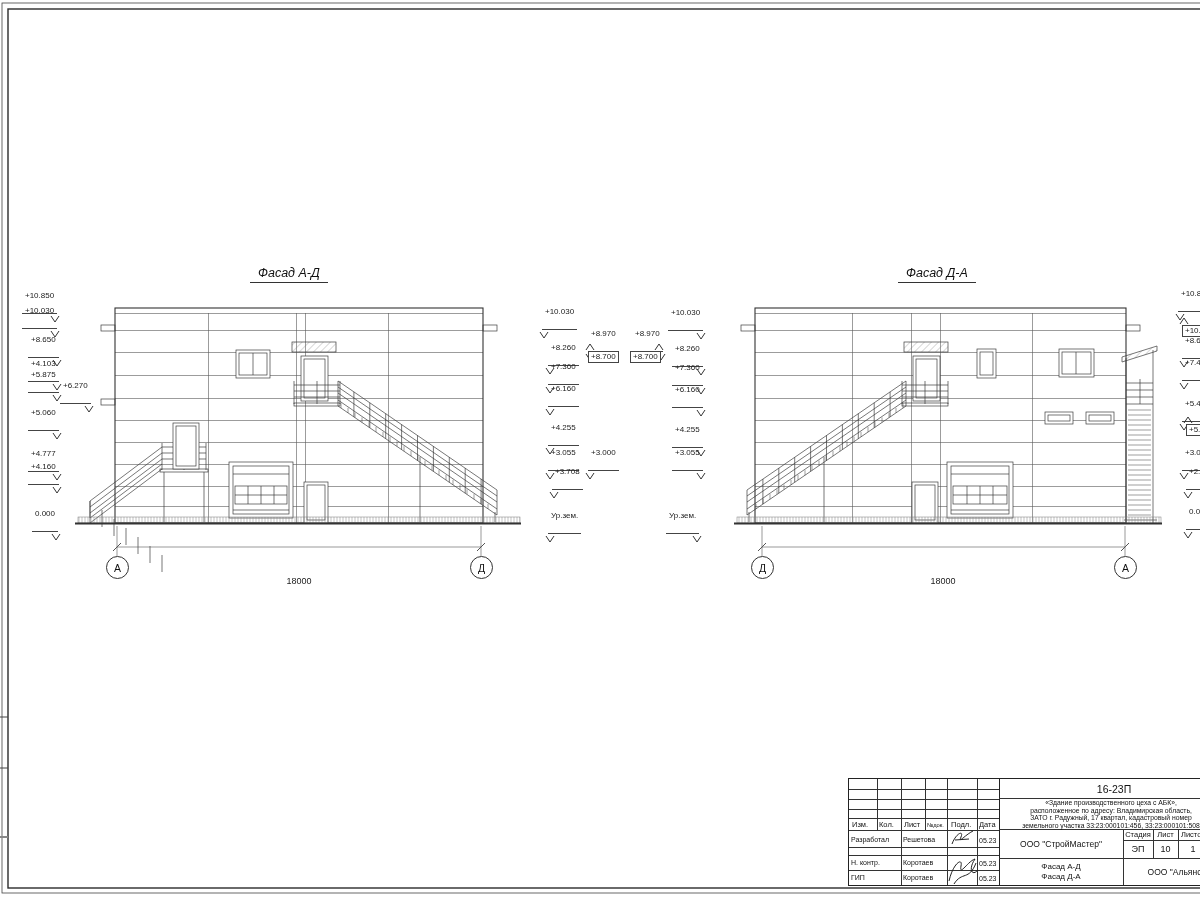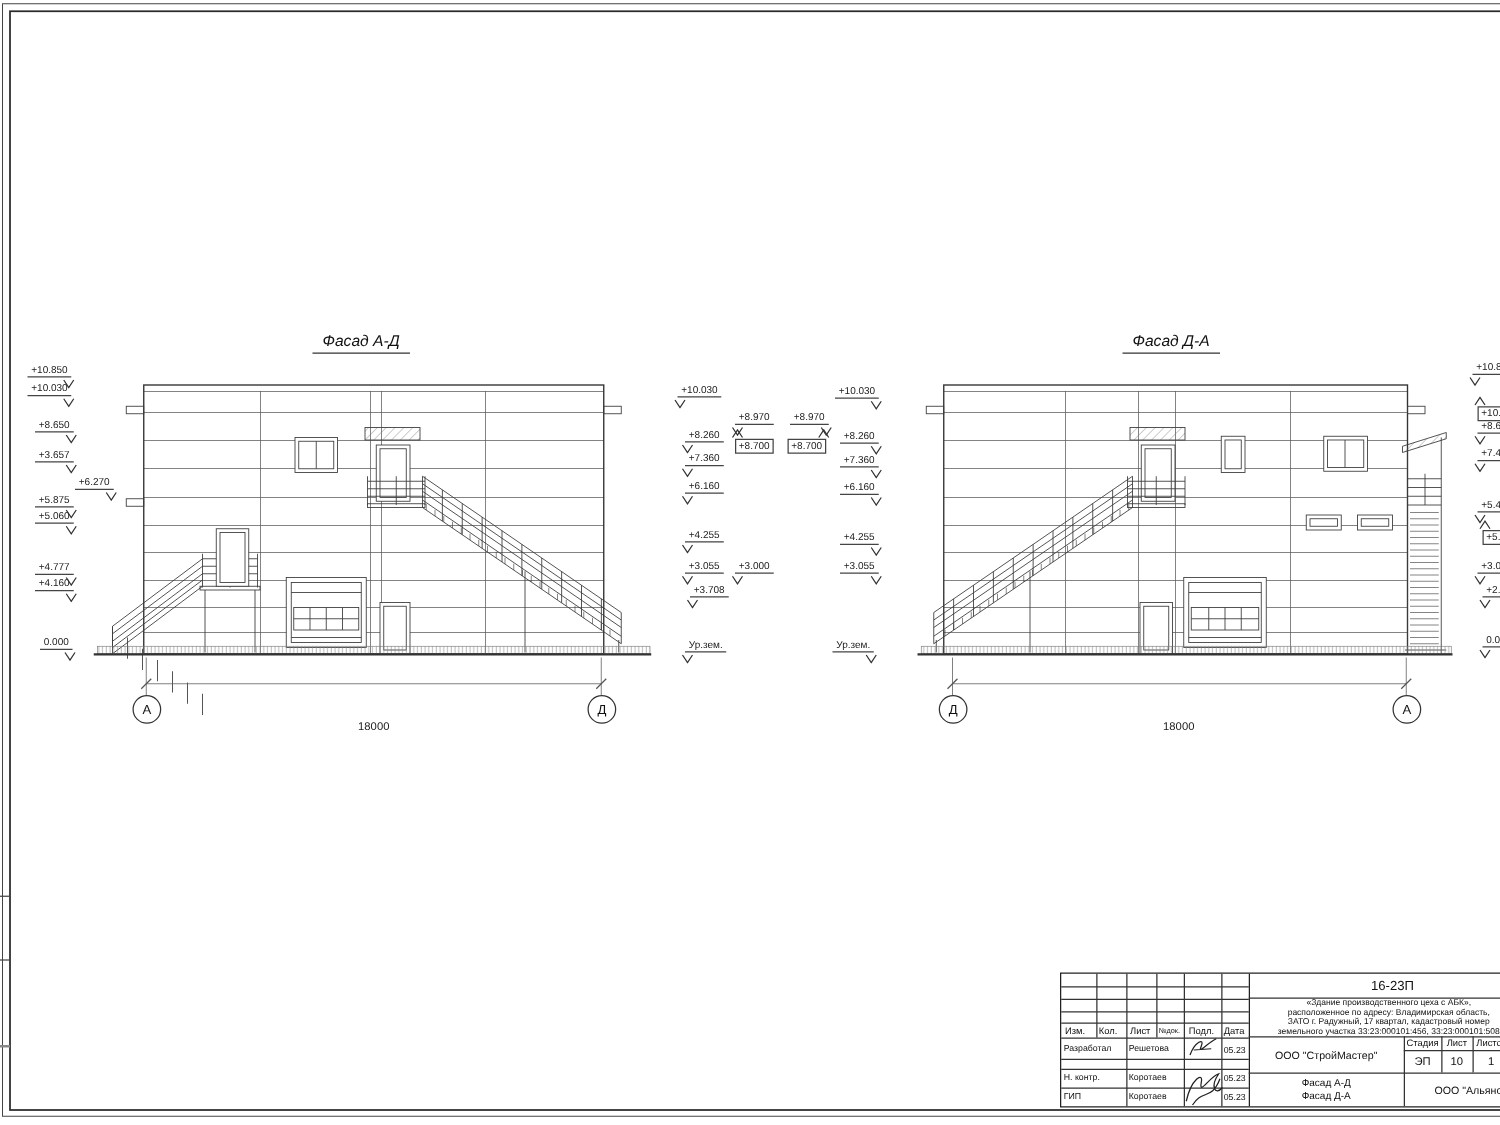--- a/index.html
+++ b/index.html
@@ -7,21 +7,21 @@
   #page{position:relative;width:1200px;height:900px;background:#fff;color:#1a1a1a;}
   #linework{position:absolute;left:0;top:0;}
   .facade-title{position:absolute;font-style:italic;font-size:12.5px;color:#111;
     border-bottom:1px solid #333;padding:0 8px 2px;white-space:nowrap;}
   .dim-label{position:absolute;width:60px;text-align:center;font-size:9px;color:#222;margin-top:40px;}
   .axis-bubble{position:absolute;width:21px;height:21px;border:1px solid #333;border-radius:50%;
     background:#fff;font-size:10.5px;color:#111;display:flex;align-items:center;justify-content:center;}
   
   #marks-layer{position:absolute;left:0;top:0;width:1200px;height:900px;}
   .elev-mark{position:absolute;font-size:8px;line-height:9px;color:#222;white-space:nowrap;}
-  .elev-mark .v{display:inline-block;border-bottom:1px solid #444;padding:0 3px 1px;background:transparent;}
+  .elev-mark .v{display:inline-block;border-bottom:1px solid #444;padding:0 3px 13px;background:transparent;}
   .elev-mark.boxed .v{border:1px solid #444;padding:0 2px 1px;background:#fff;}
   .elev-mark svg.arr{position:absolute;}
   
   #titleblock{position:absolute;left:848px;top:778px;width:380px;height:106px;
     border:1.4px solid #222;background:#fff;font-size:7px;color:#111;}
   .tb-line{position:absolute;background:#333;}
   .tb-line.h{height:1px;}
   .tb-line.v{width:1px;}
   .tb-text{position:absolute;white-space:nowrap;}
   .tb-center{position:absolute;display:flex;align-items:center;justify-content:center;text-align:center;}
@@ -379,27 +379,27 @@
   <div id="marks-layer">
       <div class="elev-mark" style="left: 22px; top: 291px;"><span class="v">+10.850</span><svg class="arr" width="12" height="8" style="right: -4px; bottom: -9px;">
           <path d="M2 1 L6 7 L10 1" fill="none" stroke="#333" stroke-width="1"></path>
         </svg></div>
       <div class="elev-mark" style="left: 22px; top: 306px;"><span class="v">+10.030</span><svg class="arr" width="12" height="8" style="right: -4px; bottom: -9px;">
           <path d="M2 1 L6 7 L10 1" fill="none" stroke="#333" stroke-width="1"></path>
         </svg></div>
       <div class="elev-mark" style="left: 28px; top: 335px;"><span class="v">+8.650</span><svg class="arr" width="12" height="8" style="right: -4px; bottom: -9px;">
           <path d="M2 1 L6 7 L10 1" fill="none" stroke="#333" stroke-width="1"></path>
         </svg></div>
-      <div class="elev-mark" style="left: 28px; top: 359px;"><span class="v">+3.657</span><svg class="arr" width="12" height="8" style="right: -4px; bottom: -9px;">
+      <div class="elev-mark" style="left: 28px; top: 359px;"><span class="v">+4.103</span><svg class="arr" width="12" height="8" style="right: -4px; bottom: -9px;">
           <path d="M2 1 L6 7 L10 1" fill="none" stroke="#333" stroke-width="1"></path>
         </svg></div>
       <div class="elev-mark" style="left: 60px; top: 381px;"><span class="v">+6.270</span><svg class="arr" width="12" height="8" style="right: -4px; bottom: -9px;">
           <path d="M2 1 L6 7 L10 1" fill="none" stroke="#333" stroke-width="1"></path>
         </svg></div>
-      <div class="elev-mark" style="left: 28px; top: 395px;"><span class="v">+5.875</span><svg class="arr" width="12" height="8" style="right: -4px; bottom: -9px;">
+      <div class="elev-mark" style="left: 28px; top: 370px;"><span class="v">+5.875</span><svg class="arr" width="12" height="8" style="right: -4px; bottom: -9px;">
           <path d="M2 1 L6 7 L10 1" fill="none" stroke="#333" stroke-width="1"></path>
         </svg></div>
       <div class="elev-mark" style="left: 28px; top: 408px;"><span class="v">+5.060</span><svg class="arr" width="12" height="8" style="right: -4px; bottom: -9px;">
           <path d="M2 1 L6 7 L10 1" fill="none" stroke="#333" stroke-width="1"></path>
         </svg></div>
       <div class="elev-mark" style="left: 28px; top: 426px; margin-top: 36px;"><span class="v">+4.160</span><svg class="arr" width="12" height="8" style="right: -4px; bottom: -9px;">
           <path d="M2 1 L6 7 L10 1" fill="none" stroke="#333" stroke-width="1"></path>
         </svg></div>
       <div class="elev-mark" style="left: 28px; top: 449px;"><span class="v">+4.777</span><svg class="arr" width="12" height="8" style="right: -4px; bottom: -9px;">
           <path d="M2 1 L6 7 L10 1" fill="none" stroke="#333" stroke-width="1"></path>

